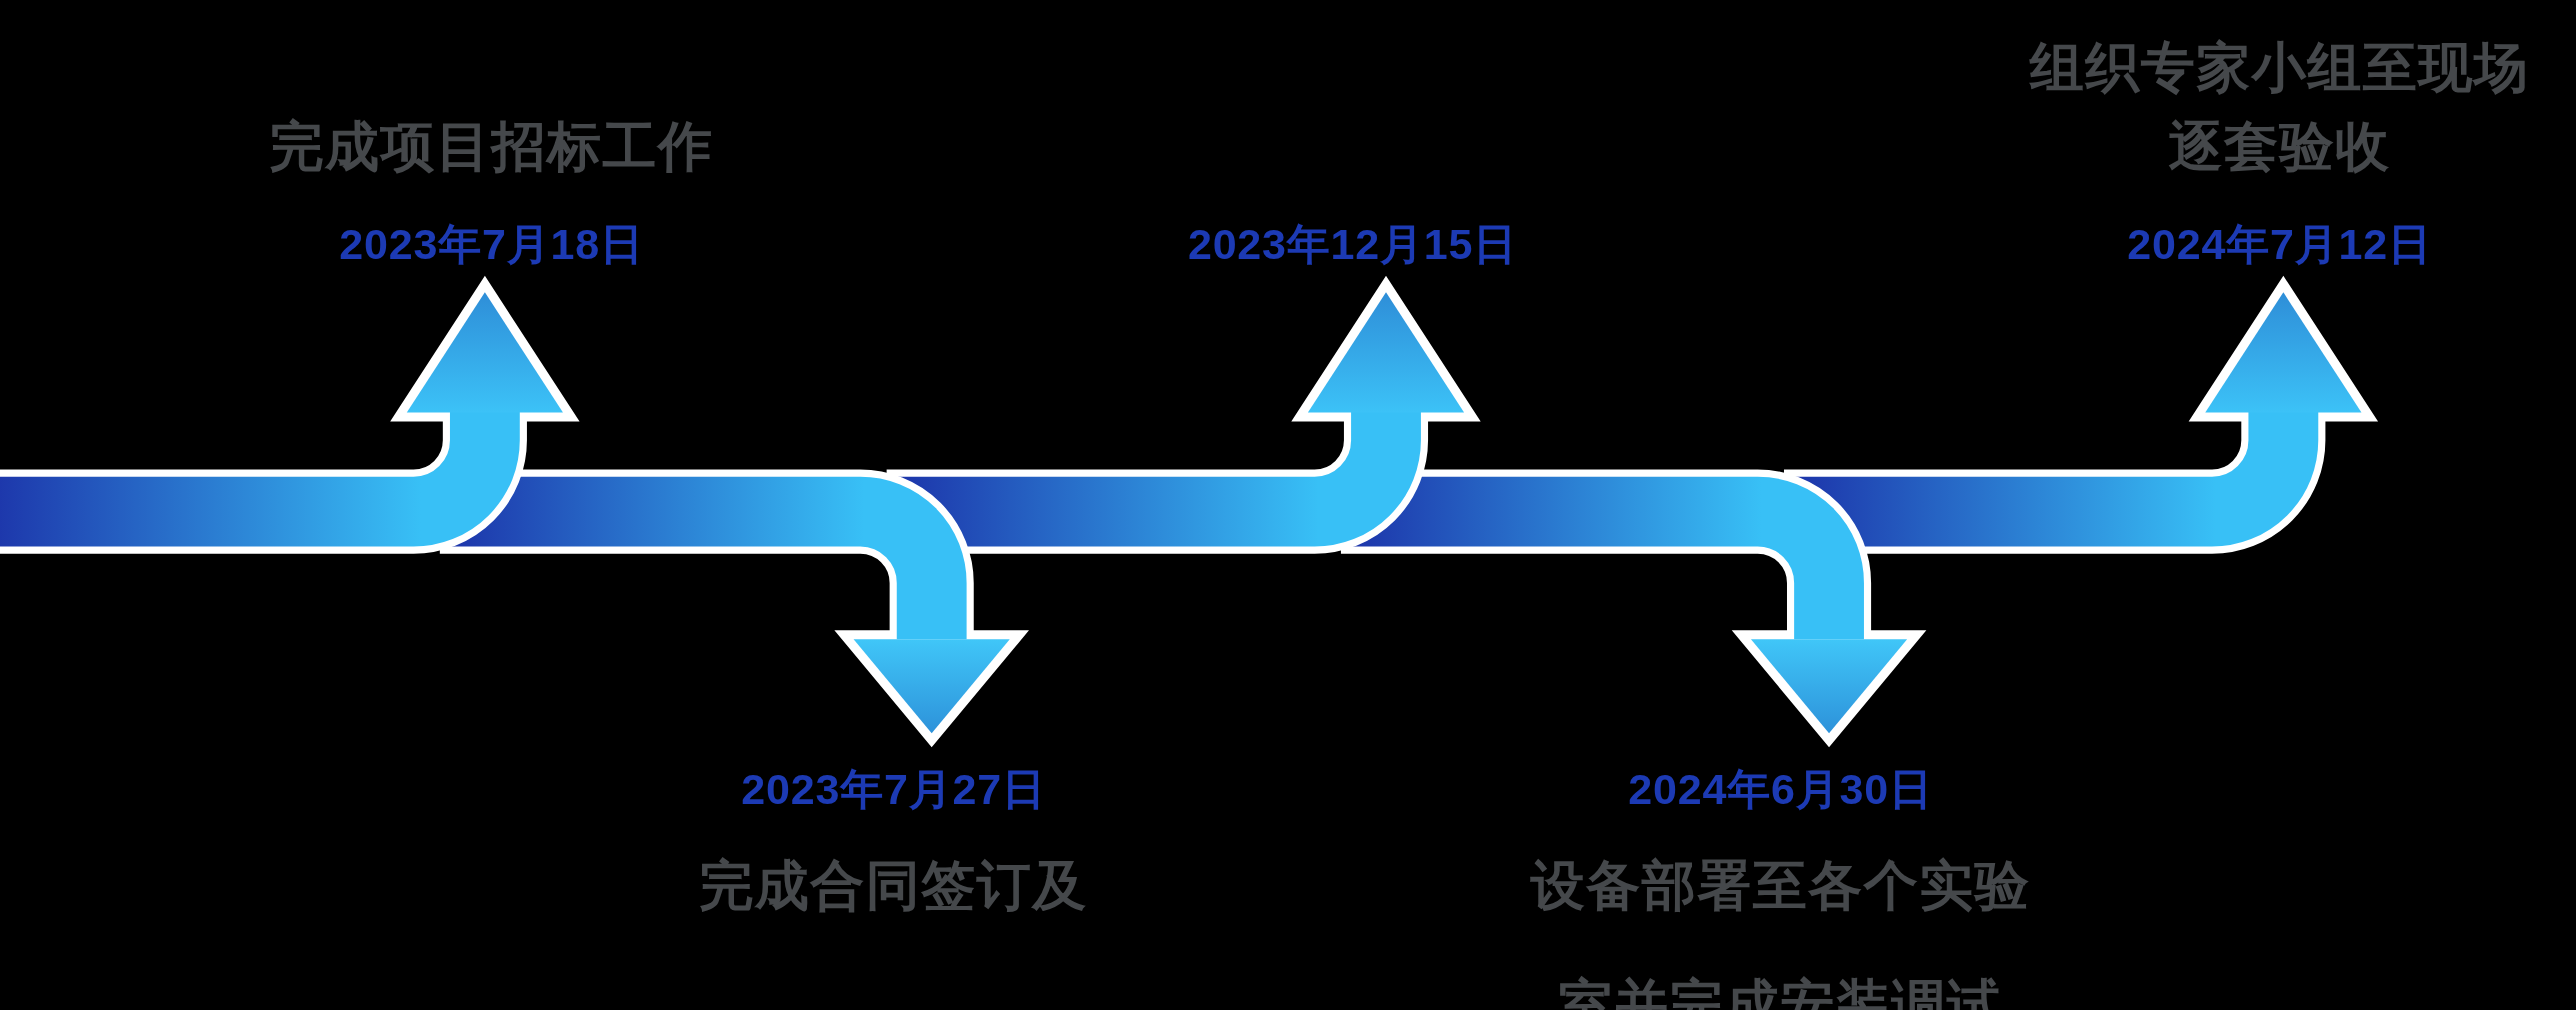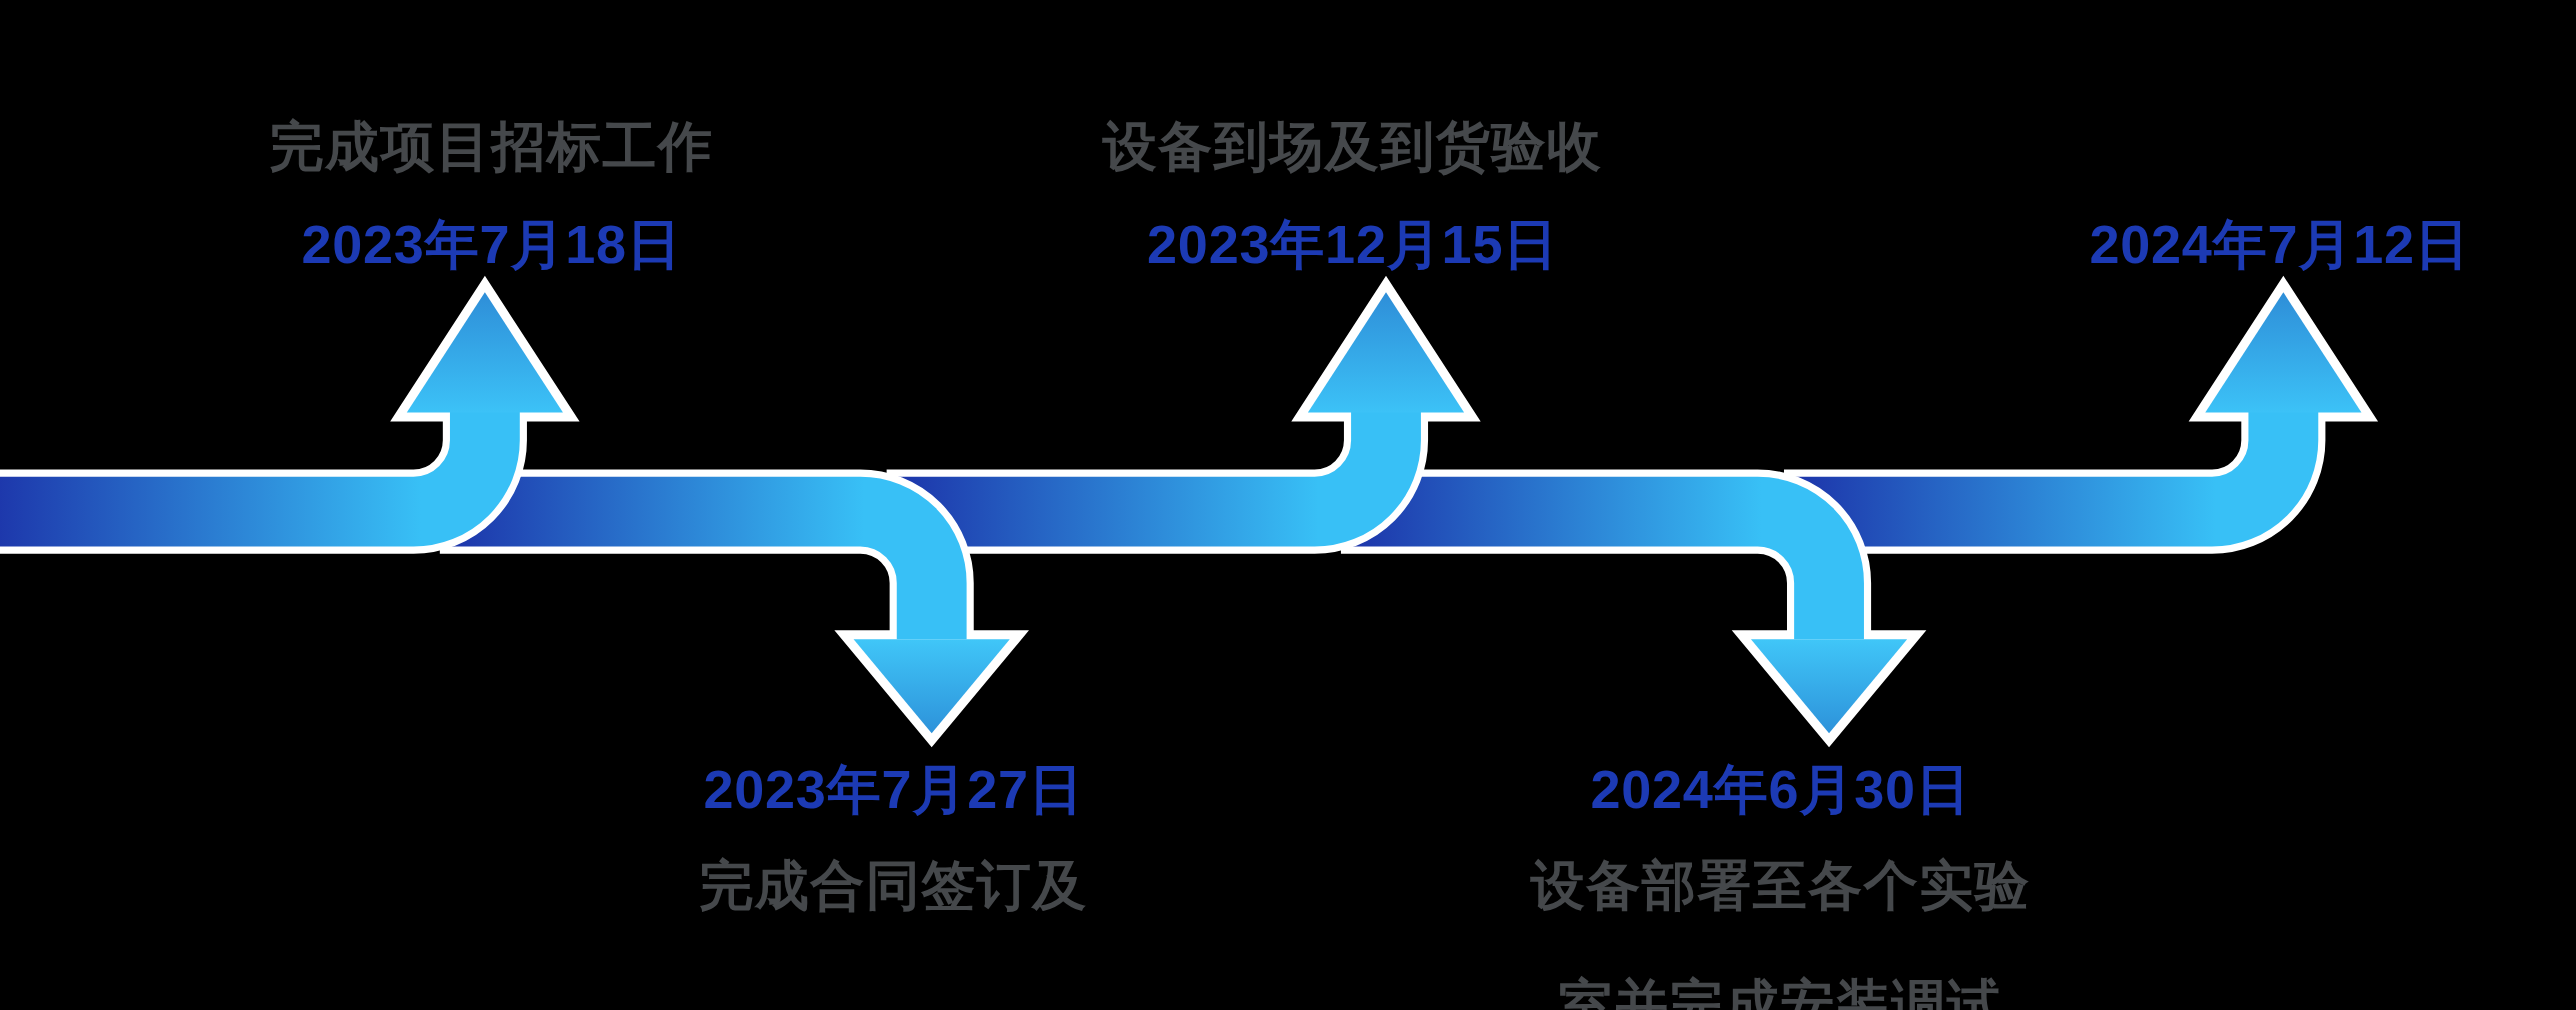--- a/index.html
+++ b/index.html
@@ -19,21 +19,21 @@
     text-align:center;
   }
   .ms.top{top:0;height:255px;justify-content:flex-end;}
   .ms.bottom{top:747px;}
   .title{display:flex;flex-direction:column;align-items:center;}
   .title-line{
     font-size:54px;font-weight:800;color:#45484b;
     line-height:79px;letter-spacing:1.5px;white-space:nowrap;
   }
   .date{
-    font-size:54px;font-weight:800;color:#1c3ab4;
+    font-size:43px;font-weight:800;color:#1c3ab4;
     line-height:53px;white-space:nowrap;letter-spacing:0.8px;
   }
   .ms.top .date{margin-top:32px;}
   .ms.bottom .title{margin-top:30px;gap:40px;}
   
   .ms-1{left:146px;}
   .ms-2{left:548px;}
   .ms-3{left:1007px;}
   .ms-4{left:1435px;}
   .ms-5{left:1934px;}
@@ -119,33 +119,33 @@
   </div>
 
   <div class="ms bottom ms-2">
     <div class="date">2023年7月27日</div>
     <div class="title">
       <div class="title-line">完成合同签订及</div>
     </div>
   </div>
 
   <div class="ms top ms-3">
-    <div class="title">
-      <div class="title-line">设备到场及到货验收</div>
-      <div class="title-line"></div>
-    </div>
     <div class="date">2023年12月15日</div>
   </div>
 
   <div class="ms bottom ms-4">
     <div class="date">2024年6月30日</div>
     <div class="title">
       <div class="title-line">设备部署至各个实验</div>
       <div class="title-line">室并完成安装调试</div>
     </div>
   </div>
 
   <div class="ms top ms-5">
+    <div class="title">
+      <div class="title-line">组织专家小组至现场</div>
+      <div class="title-line">逐套验收</div>
+    </div>
     <div class="date">2024年7月12日</div>
   </div>
 
 </div>
 
 
 </body></html>

